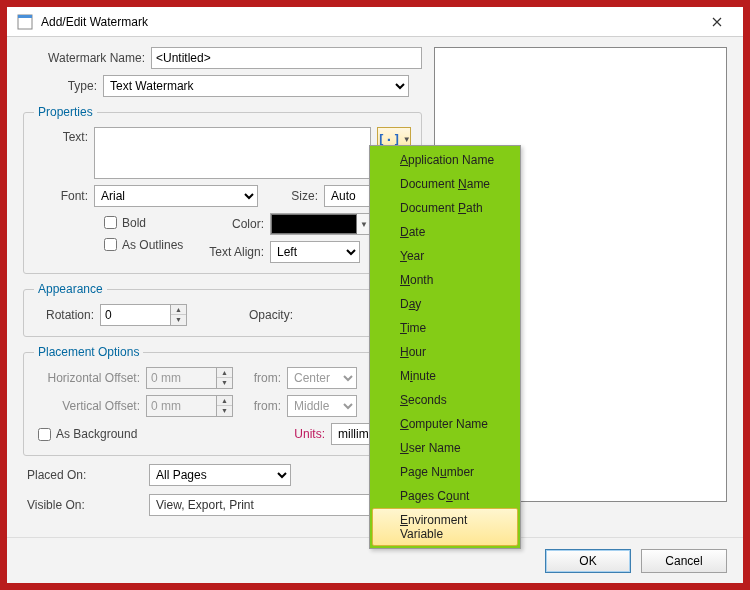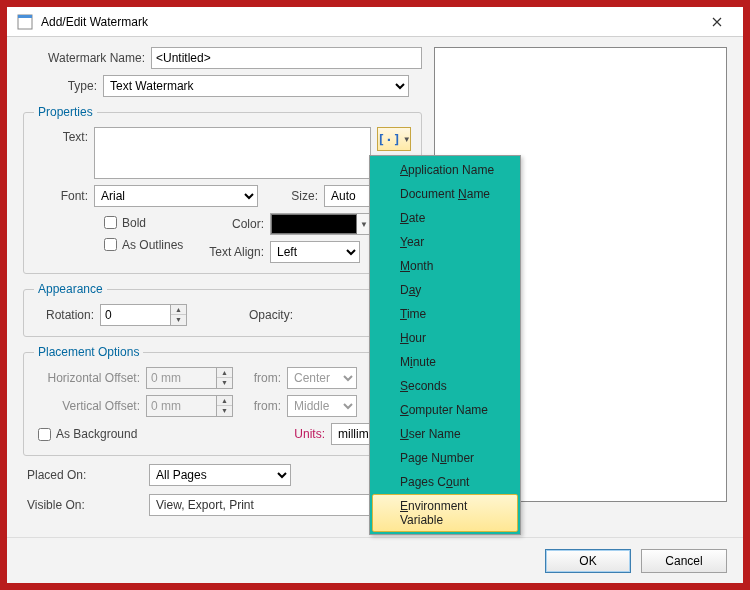--- a/index.html
+++ b/index.html
@@ -75,21 +75,21 @@
 .placed-lbl { width: 122px; color: #444; }
 .placed-sel { width: 142px; }
 .visible-in { flex: 1; height: 22px; border: 1px solid #a9a9a9; background: #fff; padding: 2px 16px 2px 6px; position: relative; display: flex; align-items: center; color: #333; }
 .visible-in::after { content: ""; position: absolute; right: 5px; top: 8px; border: 4px solid transparent; border-top-color: #555; }
 
 .footer { height: 46px; display: flex; justify-content: flex-end; align-items: center; gap: 10px; padding: 0 16px; border-top: 1px solid #ddd; background: #f3f3f3; }
 .btn { width: 86px; height: 24px; border: 1px solid #a0a0a0; background: linear-gradient(#fefefe,#e8e8e8); cursor: pointer; }
 .btn.default { border: 1px solid #3c7fb1; box-shadow: 0 0 0 1px #a7d1f0 inset; }
 
 
-.menu { position: absolute; left: 362px; top: 148px; width: 152px; background: #14b8a6; border: 1px solid #9a9a9a; box-shadow: 2px 2px 4px rgba(0,0,0,.2); padding: 2px; }
+.menu { position: absolute; left: 362px; top: 138px; width: 152px; background: #84cc16; border: 1px solid #9a9a9a; box-shadow: 2px 2px 4px rgba(0,0,0,.2); padding: 2px; }
 .menu-item { padding: 5px 10px 5px 28px; color: #222; cursor: pointer; position: relative; }
 .menu-item.sel { background: linear-gradient(#fff6cf,#ffe794); border: 1px solid #d8b53b; border-radius: 2px; margin: 0; padding: 4px 9px 4px 27px; }
 .menu-item u { text-decoration: underline; }
 
 .disabled { color: #9a9a9a; }
 .spin.disabled input { color: #9a9a9a; background: #f3f3f3; }
 </style>
 </head>
 <body>
 
@@ -243,20 +243,21 @@
   </div>
 
   <div class="footer">
     <button class="btn default">OK</button>
     <button class="btn">Cancel</button>
   </div>
 
   <div class="menu" id="macro-menu">
       <div class="menu-item"><u>A</u>pplication Name</div>
       <div class="menu-item">Document <u>N</u>ame</div>
+      <div class="menu-item">Document <u>P</u>ath</div>
       <div class="menu-item"><u>D</u>ate</div>
       <div class="menu-item"><u>Y</u>ear</div>
       <div class="menu-item"><u>M</u>onth</div>
       <div class="menu-item">D<u>a</u>y</div>
       <div class="menu-item"><u>T</u>ime</div>
       <div class="menu-item"><u>H</u>our</div>
       <div class="menu-item">M<u>i</u>nute</div>
       <div class="menu-item"><u>S</u>econds</div>
       <div class="menu-item"><u>C</u>omputer Name</div>
       <div class="menu-item"><u>U</u>ser Name</div>

